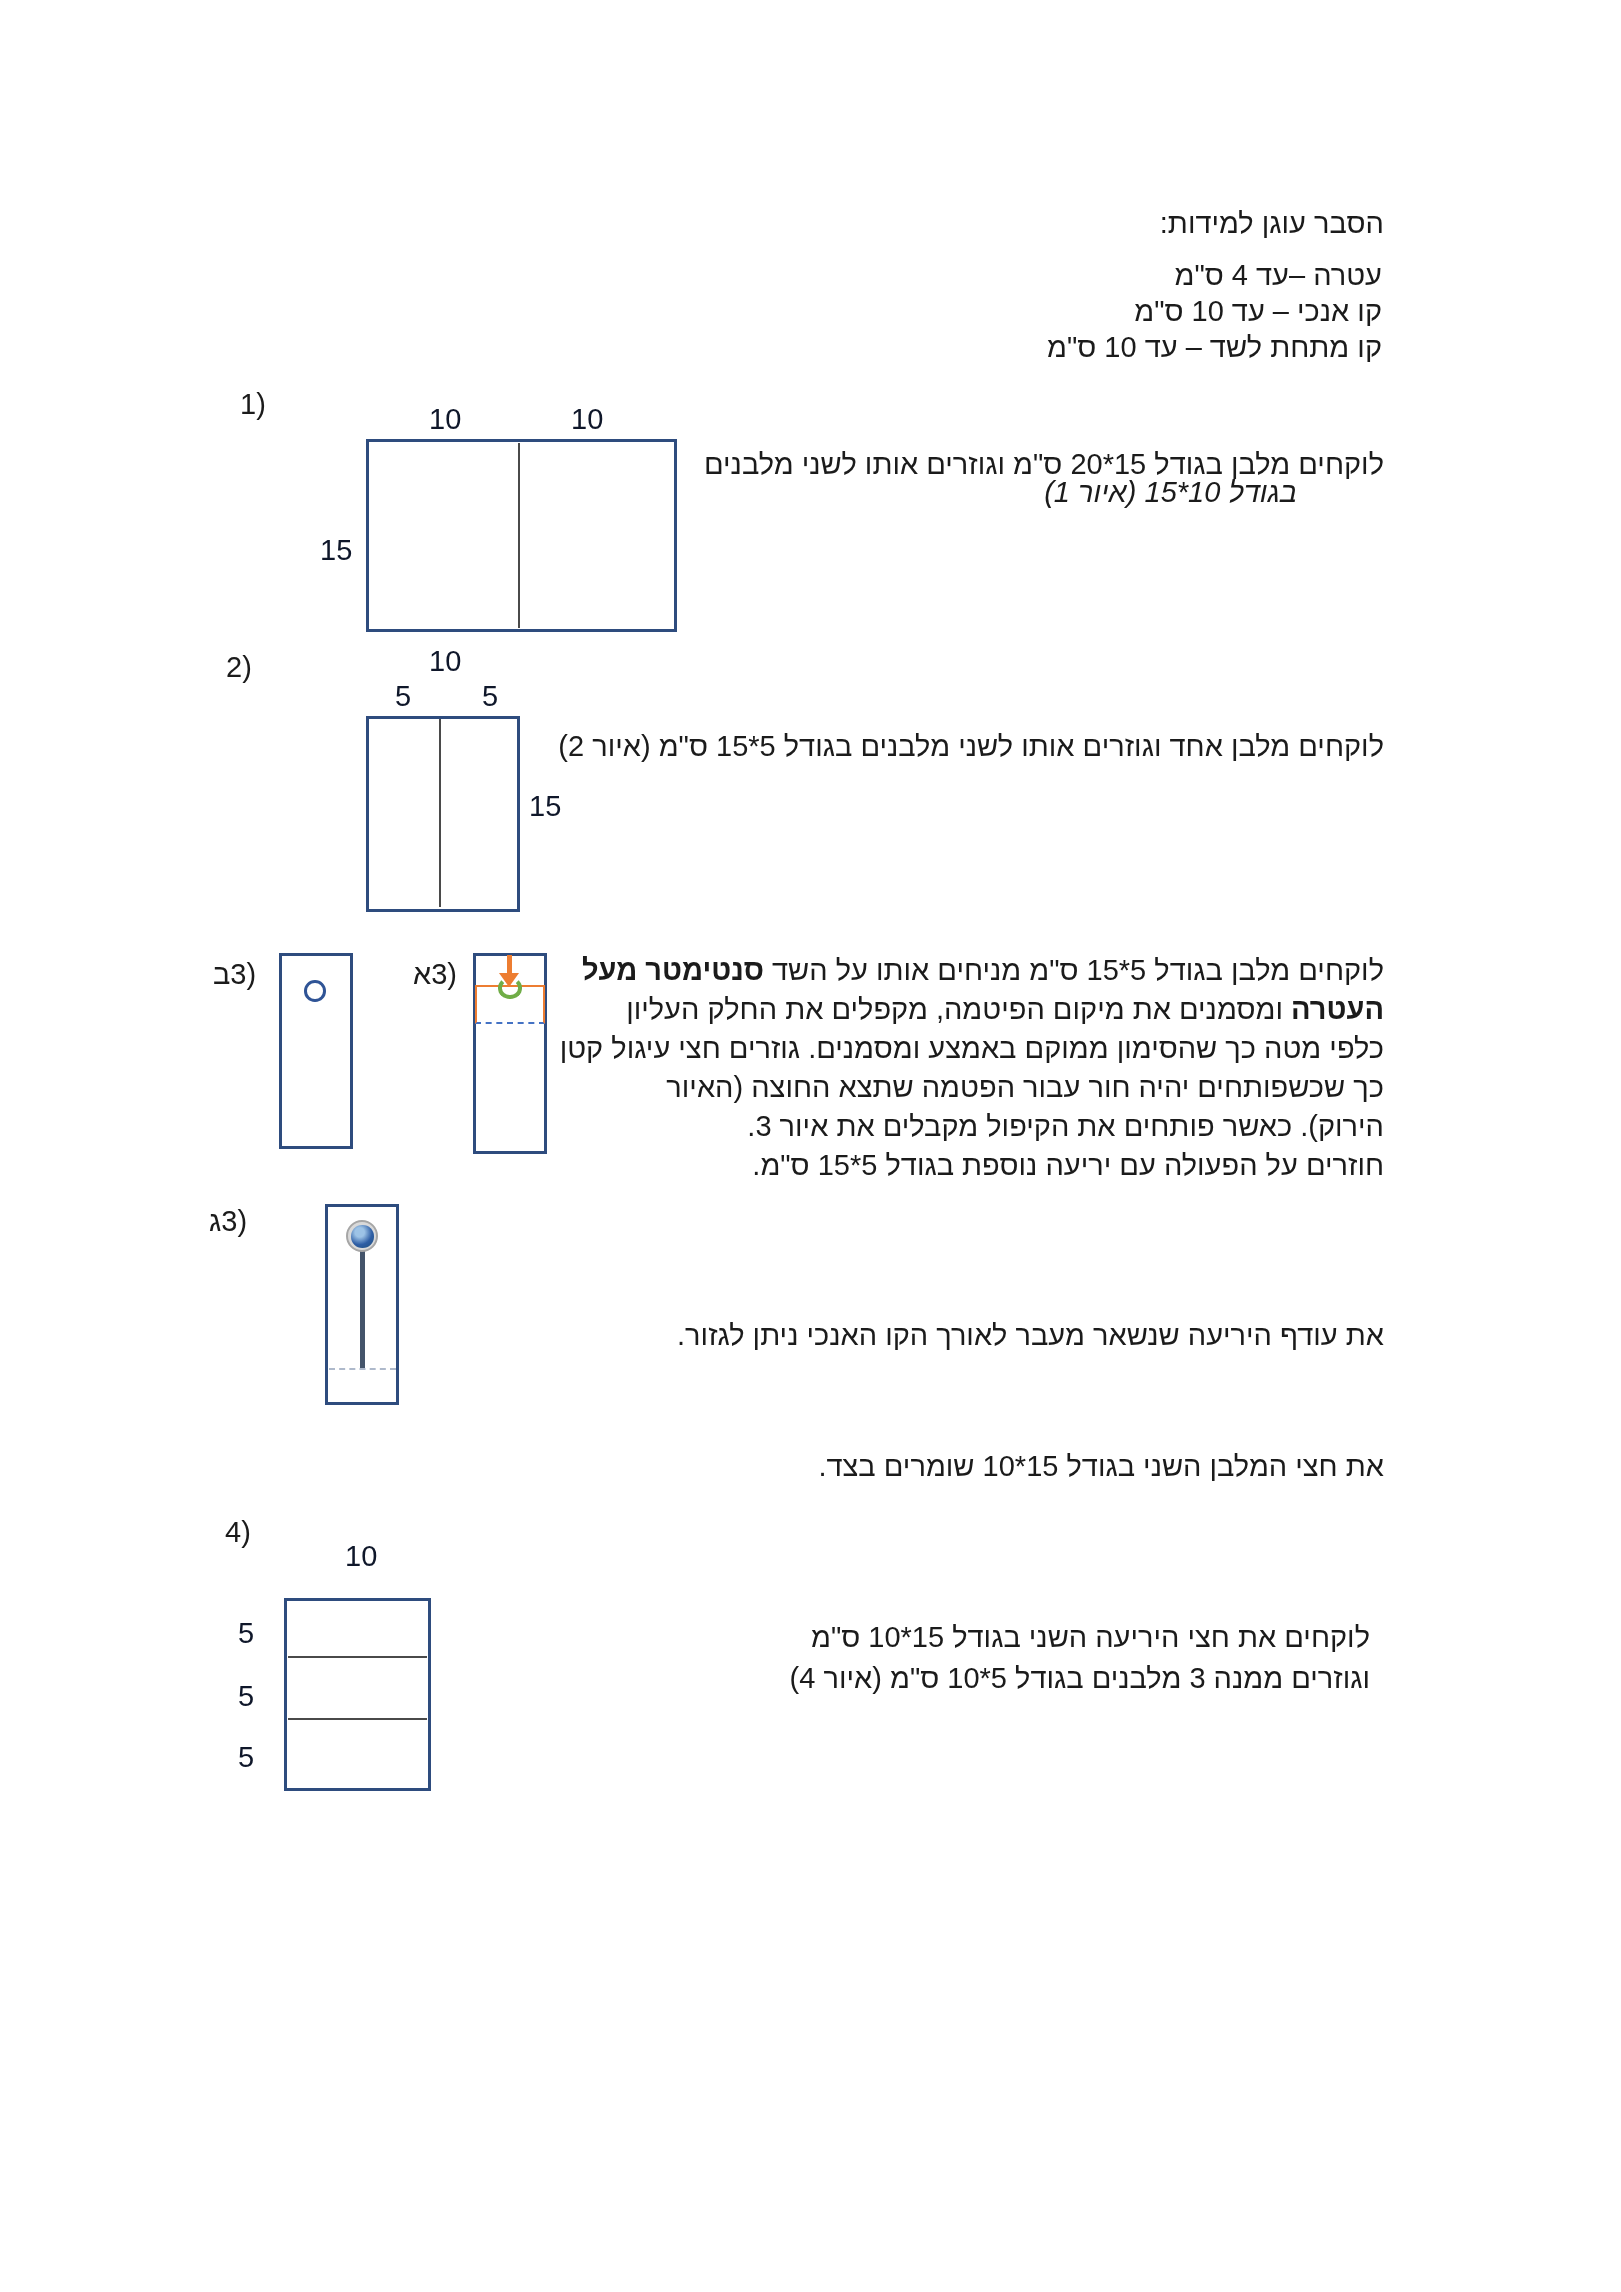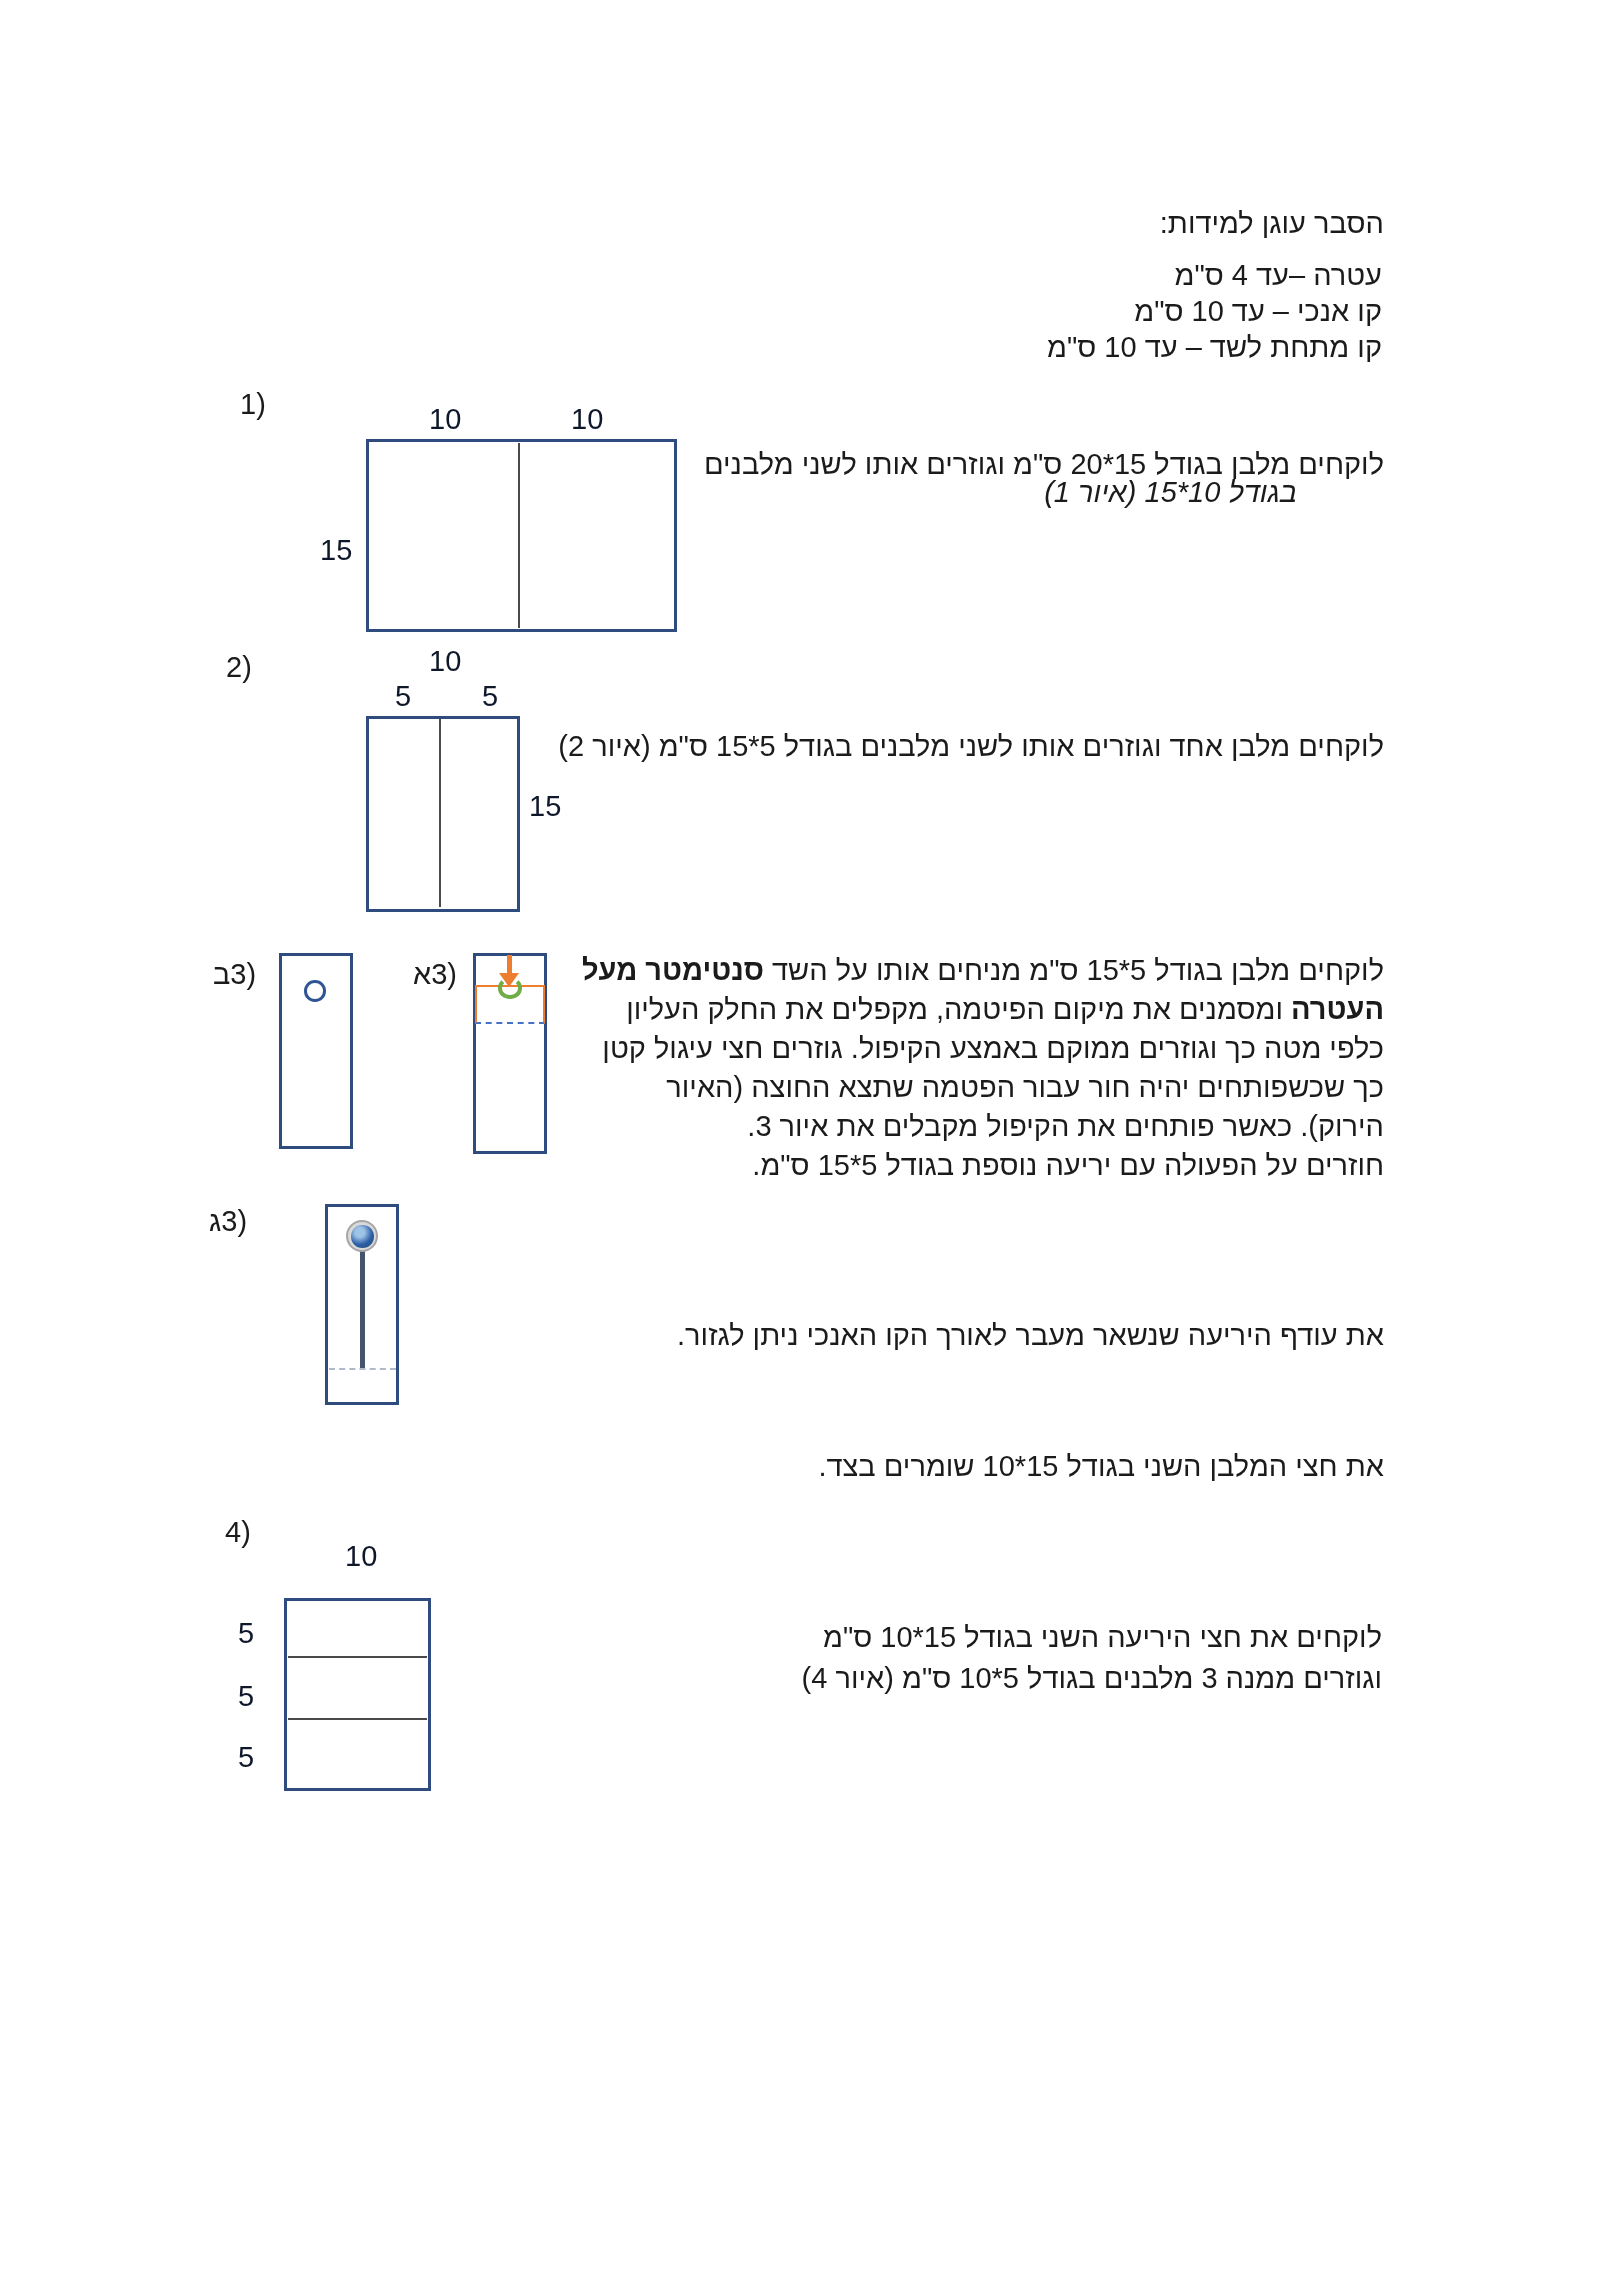--- a/index.html
+++ b/index.html
@@ -119,21 +119,21 @@
   <div class="figlbl" style="left:413px;top:960px;">א3)</div>
   <div class="rect" style="left:473px;top:953px;width:74px;height:201px;"></div>
   <div class="fold" style="left:475px;top:985px;width:70px;height:39px;"></div>
   <div class="arrow-shaft" style="left:507px;top:955px;height:20.6px;"></div>
   <div class="arrow-head" style="left:499px;top:973px;"></div>
   <div class="green-arc" style="left:498px;top:977px;"></div>
 
   <div class="txt" style="right:237px;top:951px;text-align:right;">
     <div><span>לוקחים מלבן בגודל 5*15 ס"מ מניחים אותו על השד </span><span class="b">סנטימטר מעל</span></div>
     <div><span class="b">העטרה</span><span> ומסמנים את מיקום הפיטמה, מקפלים את החלק העליון</span></div>
-    <div>כלפי מטה כך וגוזרים ממוקם באמצע הקיפול. גוזרים חצי עיגול קטן</div>
+    <div>כלפי מטה כך שהסימון ממוקם באמצע ומסמנים. גוזרים חצי עיגול קטן</div>
     <div>כך שכשפותחים יהיה חור עבור הפטמה שתצא החוצה (האיור</div>
     <div>הירוק). כאשר פותחים את הקיפול מקבלים את איור 3.</div>
     <div>חוזרים על הפעולה עם יריעה נוספת בגודל 5*15 ס"מ.</div>
   </div>
 
   <div class="figlbl" style="left:209px;top:1207px;">ג3)</div>
   <div class="rect" style="left:325px;top:1204px;width:74px;height:201px;"></div>
   <div class="stem" style="left:360px;top:1251px;height:119px;"></div>
   <div class="dash-light" style="left:329px;top:1368px;width:67px;"></div>
   <div class="grommet-outer" style="left:346px;top:1220px;"></div>
@@ -143,19 +143,19 @@
   <div class="txt" style="right:237px;top:1447px;">את חצי המלבן השני בגודל 15*10 שומרים בצד.</div>
 
   <div class="figlbl" style="left:225px;top:1518px;">4)</div>
   <div class="num" style="left:345px;top:1542px;">10</div>
   <div class="rect" style="left:284px;top:1598px;width:147px;height:193px;"></div>
   <div class="hdiv" style="left:288px;top:1656px;width:139px;"></div>
   <div class="hdiv" style="left:288px;top:1718px;width:139px;"></div>
   <div class="num" style="left:238px;top:1619px;">5</div>
   <div class="num" style="left:238px;top:1682px;">5</div>
   <div class="num" style="left:238px;top:1743px;">5</div>
-  <div class="txt" style="right:239px;top:1617px;line-height:41px;text-align:right;margin-left:20px;">
+  <div class="txt" style="right:251px;top:1617px;line-height:41px;text-align:right;margin-left:20px;">
     <div>לוקחים את חצי היריעה השני בגודל 15*10 ס"מ</div>
     <div>וגוזרים ממנה 3 מלבנים בגודל 5*10 ס"מ (איור 4)</div>
   </div>
 
 </div>
 
 
 </body></html>

